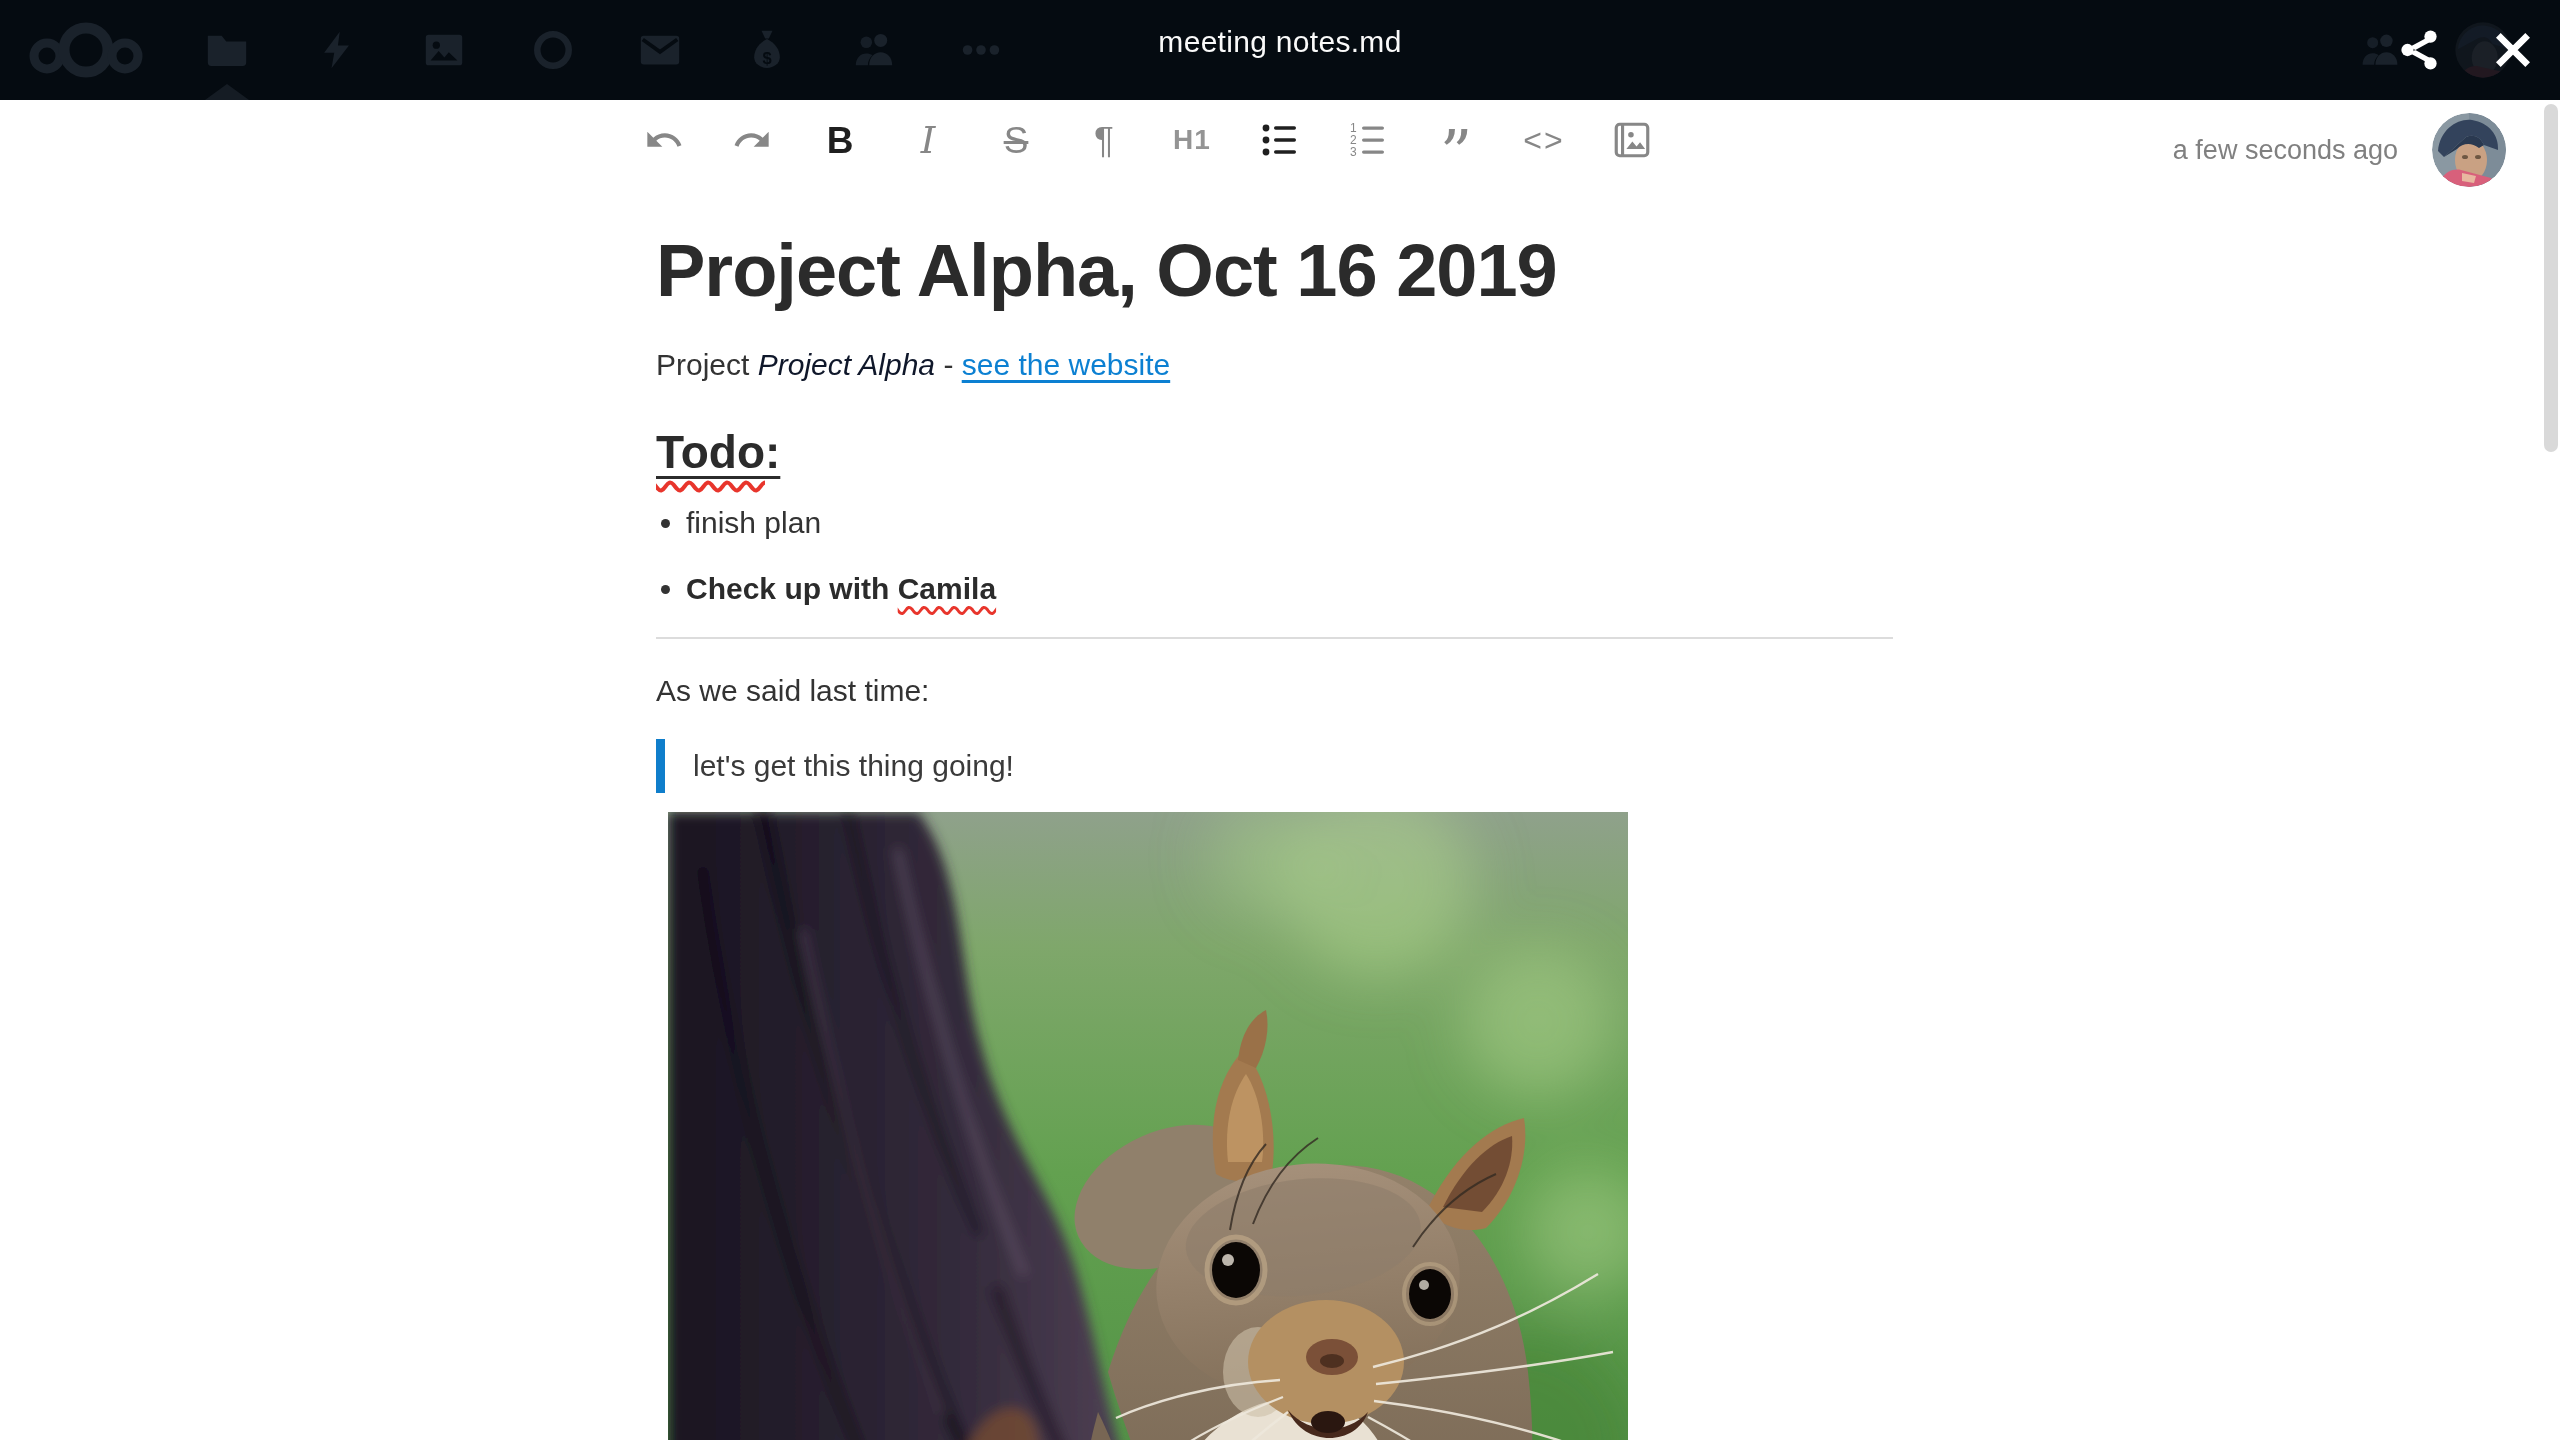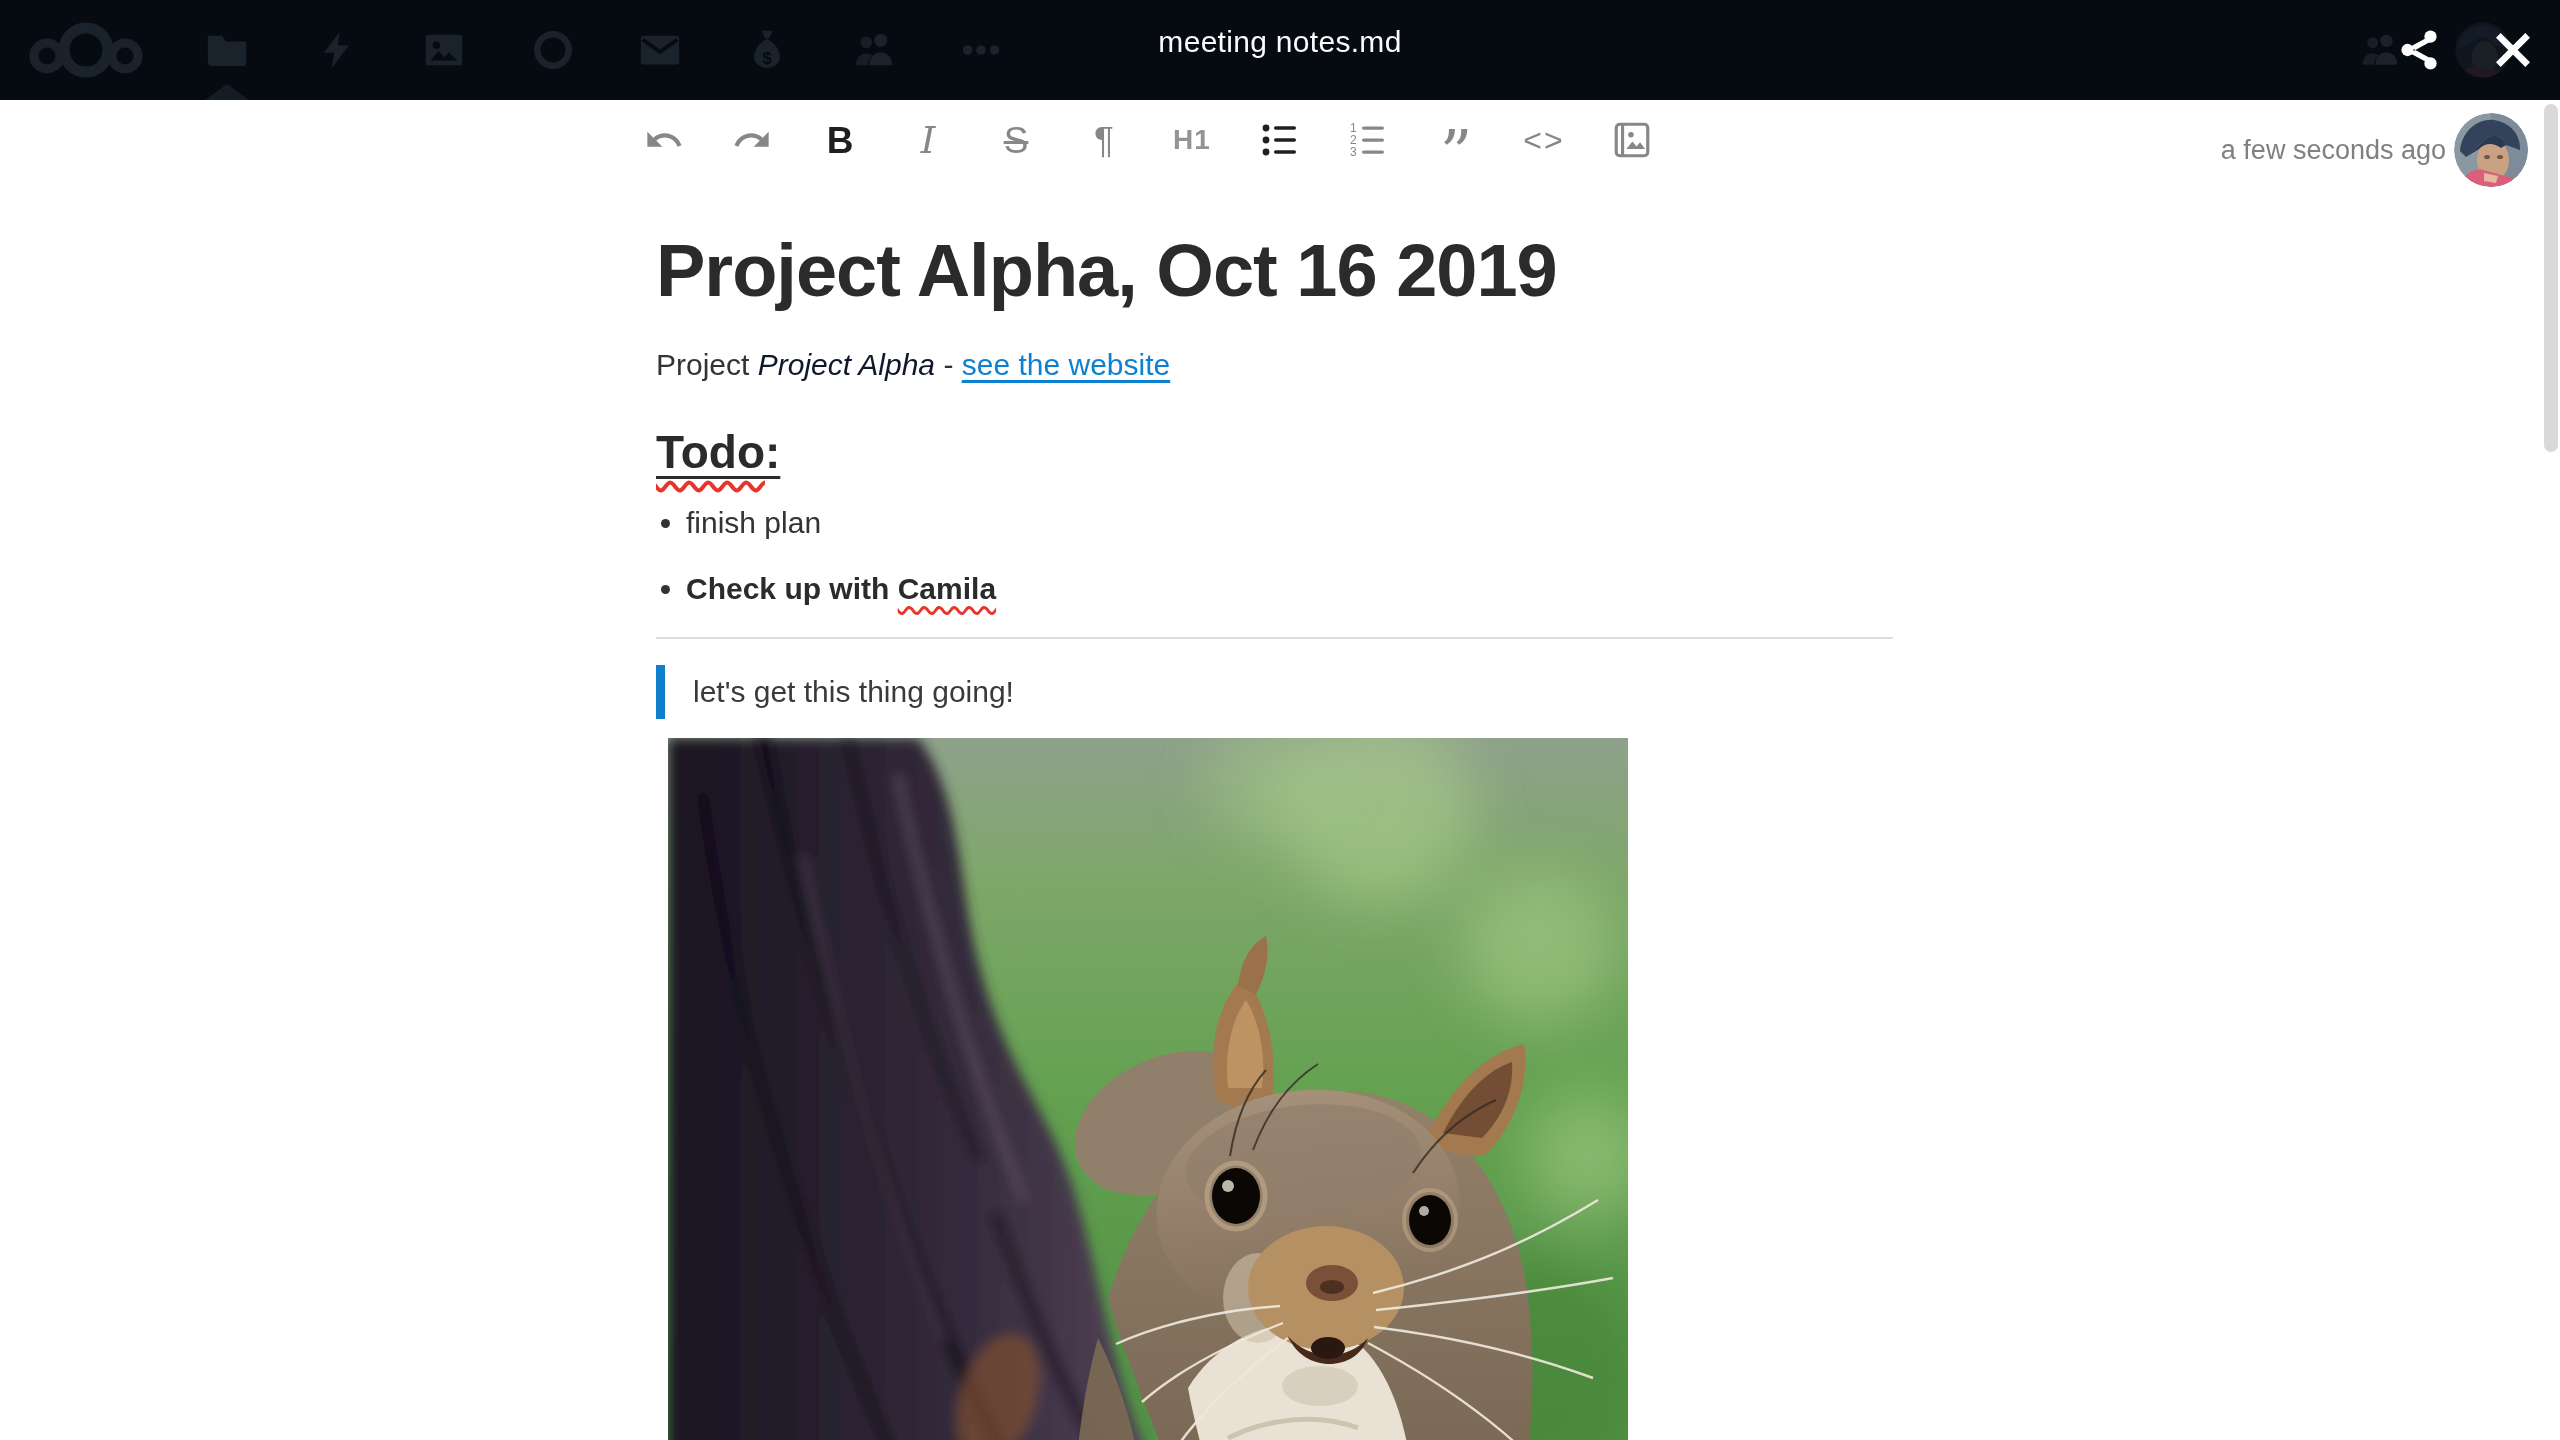--- a/index.html
+++ b/index.html
@@ -27,21 +27,21 @@
   .tb .glyph{font-size:37px;line-height:1;}
   .tb.active{color:#1f1f1f;}
   .tb.active .glyph{font-weight:700;}
   #btn-bold .glyph{font-weight:800;}
   #btn-italic .glyph{font-family:"DejaVu Serif","Liberation Serif",serif;font-style:italic;}
   #btn-strike .glyph{text-decoration:line-through;text-decoration-thickness:3px;}
   #btn-h1 .glyph{font-size:28px;font-weight:600;letter-spacing:1px;color:#949494;}
   #btn-quote .glyph{font-family:"DejaVu Serif","Liberation Serif",serif;font-size:64px;line-height:.4;position:relative;top:14px;}
   #btn-code .glyph{font-size:32px;letter-spacing:2px;font-weight:500;}
 
-  #session{position:absolute;top:13px;right:32px;display:flex;align-items:center;gap:8px;}
+  #session{position:absolute;top:13px;right:54px;display:flex;align-items:center;gap:34px;}
   #last-edited{color:#808080;font-size:27px;}
   .avatar{width:74px;height:74px;border-radius:50%;overflow:hidden;display:block;}
 
   #scrollbar-thumb{position:absolute;right:2px;top:4px;width:14px;height:348px;border-radius:7px;background:#d9d9d9;}
 
   
   #doc{position:absolute;left:656px;top:125px;width:1237px;color:#333;font-size:30px;line-height:44px;}
   #doc h1{margin:0;font-size:74px;line-height:92px;font-weight:700;color:#2b2b2b;letter-spacing:-1px;}
   #doc .intro{margin:26px 0 0;}
   .em-gray{font-style:italic;color:#0f172a;}
@@ -261,20 +261,21 @@
 
       <h2><span class="u"><span class="misspell">Todo</span><span>:</span></span></h2>
 
       <ul>
         <li><span>finish plan</span></li>
         <li><strong><span>Check up with </span><span class="misspell">Camila</span></strong></li>
       </ul>
 
       <hr>
 
+      <p class="p2">As we said last time:</p>
 
       <blockquote>let's get this thing going!</blockquote>
 
       <figure>
         <svg width="960" height="900" viewBox="0 0 960 900" role="img">
           <defs>
             <linearGradient id="bgGrad" x1="0" y1="0" x2="0" y2="1">
               <stop offset="0" stop-color="#8fa18b"></stop>
                 <stop offset=".15" stop-color="#7fa76b"></stop>
               <stop offset=".4" stop-color="#63a150"></stop>

